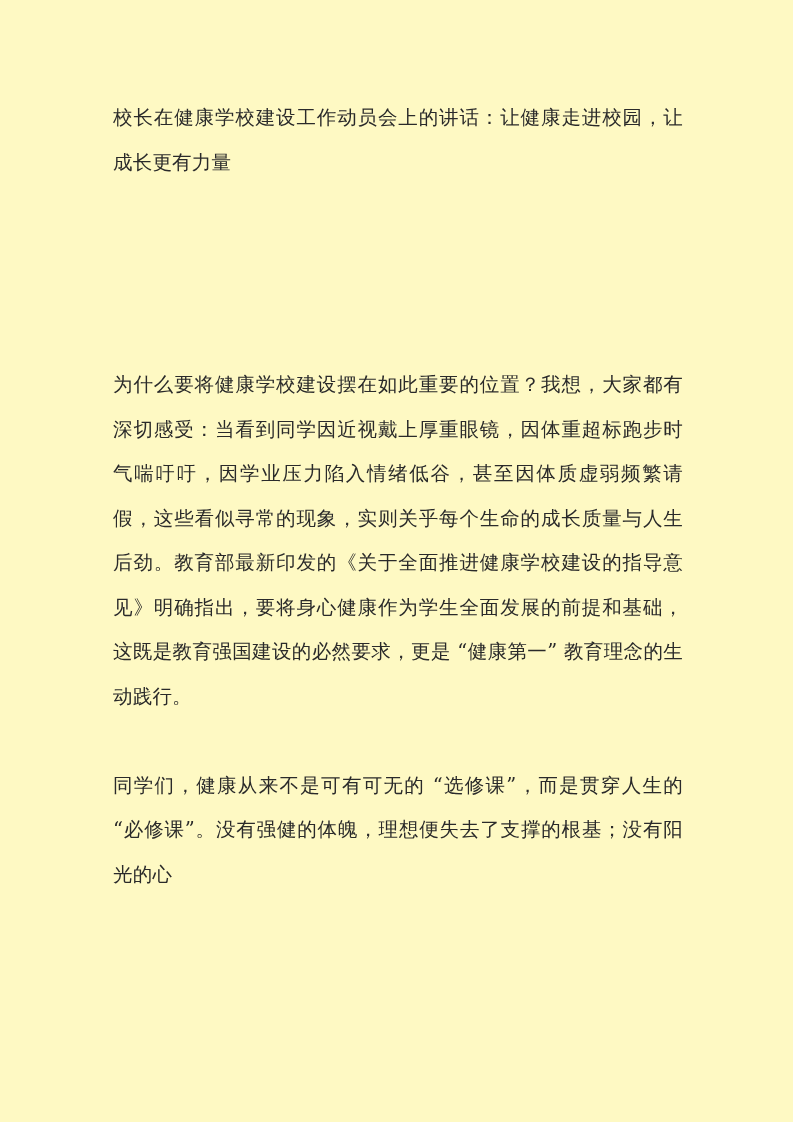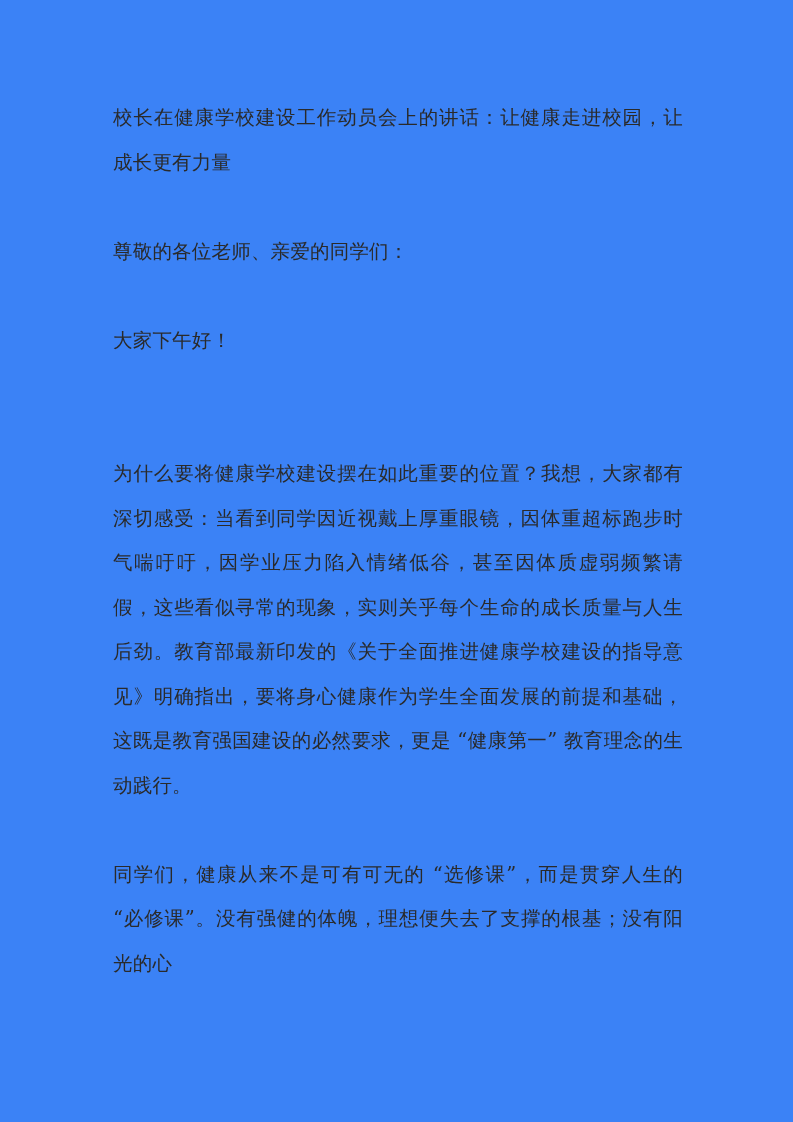--- a/index.html
+++ b/index.html
@@ -7,21 +7,21 @@
     padding: 0;
     background: #ffffff;
   }
   body {
     font-family: "DejaVu Serif", "Liberation Serif", serif;
   }
   .page {
     position: relative;
     width: 793px;
     height: 1122px;
-    background: #3b82f6;
+    background: #fef9c3;
     overflow: hidden;
     box-sizing: border-box;
   }
   .doc-body {
     position: absolute;
     left: 113px;
     top: 96px;
     width: 570px;
   }
   .para {
@@ -45,25 +45,23 @@
 </head>
 <body>
 
 <div class="page">
   <div class="doc-body">
 
     <p class="para title">校长在健康学校建设工作动员会上的讲话：让健康走进校园，让成长更有力量</p>
 
     <div class="para-gap"></div>
 
-    <p class="para">尊敬的各位老师、亲爱的同学们：</p>
 
     <div class="para-gap"></div>
 
-    <p class="para">大家下午好！</p>
 
     <div class="para-gap"></div>
 
 
     <div class="para-gap"></div>
 
     <p class="para">为什么要将健康学校建设摆在如此重要的位置？我想，大家都有深切感受：当看到同学因近视戴上厚重眼镜，因体重超标跑步时气喘吁吁，因学业压力陷入情绪低谷，甚至因体质虚弱频繁请假，这些看似寻常的现象，实则关乎每个生命的成长质量与人生后劲。教育部最新印发的《关于全面推进健康学校建设的指导意见》明确指出，要将身心健康作为学生全面发展的前提和基础，这既是教育强国建设的必然要求，更是 “健康第一” 教育理念的生动践行。</p>
 
     <div class="para-gap"></div>
 

